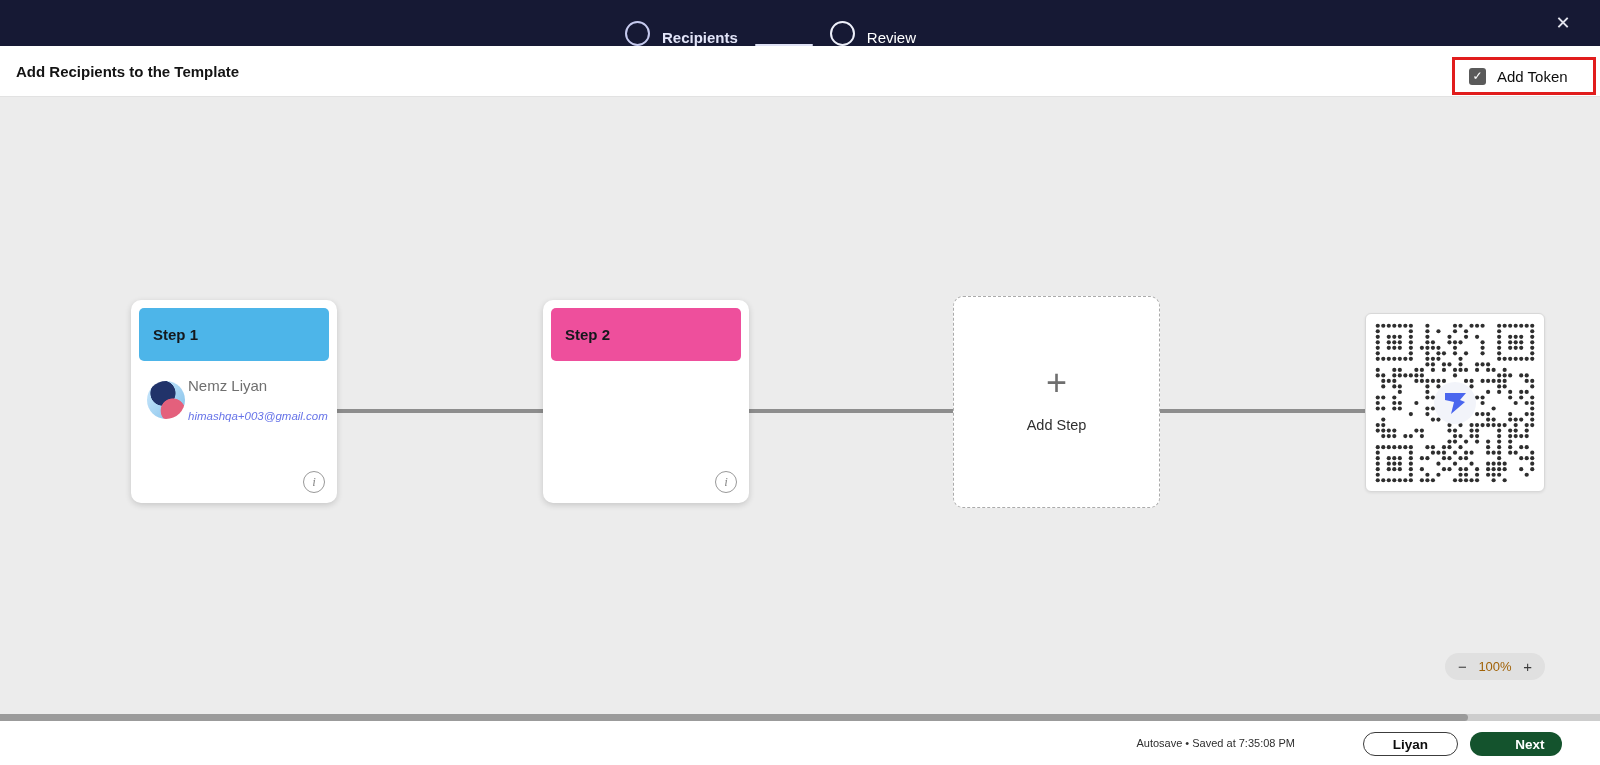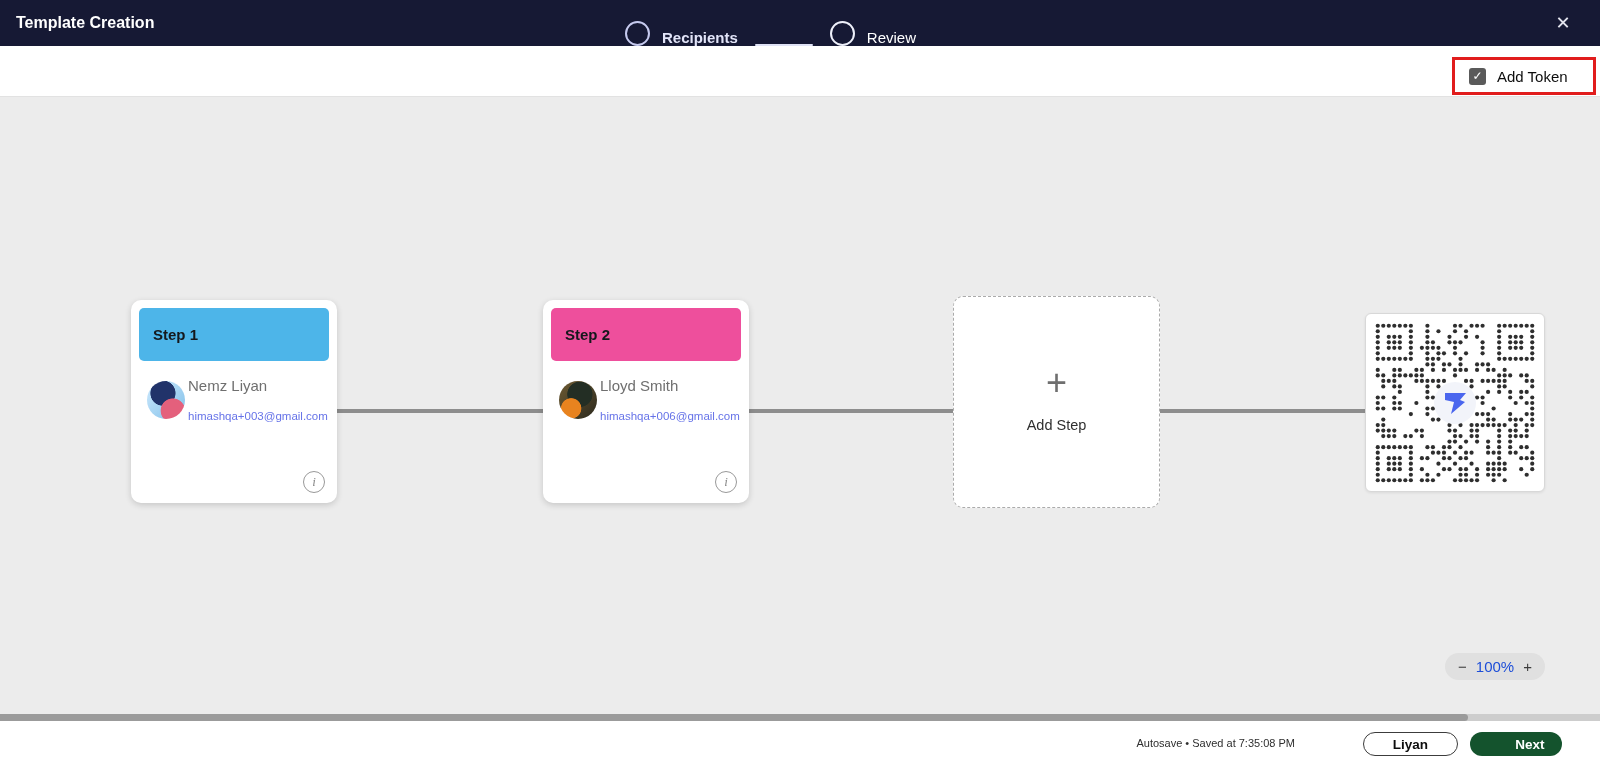--- a/index.html
+++ b/index.html
@@ -55,21 +55,21 @@
   .avatar { width:38px; height:38px; border-radius:50%; flex:0 0 auto; }
   .avatar.a1 { background:
     radial-gradient(circle at 68% 78%, #e4607c 0 30%, transparent 32%),
     radial-gradient(circle at 42% 32%, #21336a 0 36%, transparent 38%),
     linear-gradient(135deg,#cfeafe,#7fbfe8); }
   .avatar.a2 { background:
     radial-gradient(circle at 32% 72%, #e8831f 0 26%, transparent 28%),
     radial-gradient(circle at 55% 35%, #232e24 0 38%, transparent 40%),
     linear-gradient(135deg,#6d5a32,#2c2a1e); }
   .rec-name { font-size:15px; color:#6f6f6f; }
-  .rec-email { font-size:11.5px; color:#6673e8; margin-top:16px; }
+  .rec-email { font-size:11.5px; color:#6673e8; margin-top:16px;font-style:italic; }
   .info-icon { position:absolute; right:12px; bottom:10px; width:22px; height:22px;
     border:1.5px solid #999999; border-radius:50%; color:#8a8a8a;
     display:flex; align-items:center; justify-content:center;
     font-family:"Liberation Serif", serif; font-style:italic; font-size:13px; cursor:pointer; }
 
   .add-step-card { position:absolute; left:953px; top:199px; width:207px; height:212px;
     background:#ffffff; border:1.5px dashed #ababab; border-radius:10px;
     display:flex; flex-direction:column; align-items:center; justify-content:center;
     cursor:pointer; }
   .plus-glyph { font-size:36px; font-weight:100; color:#6f6f6f; line-height:1;
@@ -79,21 +79,21 @@
   .qr-card { position:absolute; left:1365px; top:216px; width:180px; height:179px;
     background:#ffffff; border:1px solid #d8d8d8; border-radius:6px;
     padding:9px; box-shadow:0 1px 3px rgba(0,0,0,0.08); }
   .qr-card svg { display:block; }
 
   .zoom-pill { position:absolute; left:1445px; top:556px; width:100px; height:27px;
     background:#e0e0e0; border-radius:14px;
     display:flex; align-items:center; justify-content:space-between;
     padding:0 13px; color:#3c3c3c; }
   .zoom-btn { font-size:15px; color:#3c3c3c; cursor:pointer; line-height:1; }
-  .zoom-level { font-size:15px; color:#1d4ed8; }
+  .zoom-level { font-size:13px; color:#a16207; }
 
   
   .hscroll { position:absolute; left:0; top:714px; width:1600px; height:7px;
     background:#cdcdcd; }
   .hscroll-thumb { position:absolute; left:0; top:0; width:1468px; height:7px;
     background:#9b9b9b; border-radius:0 4px 4px 0; cursor:pointer; }
 
   
   .footer { position:absolute; left:0; top:721px; width:1600px; height:44px;
     background:#ffffff; }
@@ -105,32 +105,32 @@
     font-size:13.5px; font-weight:700; color:#0d0d0d; cursor:pointer; }
   .next-btn { position:absolute; left:1470px; top:11px; width:92px; height:24px;
     background:#14532d; border:none; border-radius:13px;
     display:flex; align-items:center; justify-content:center;
     font-size:13.5px; font-weight:700; color:#ffffff; cursor:pointer;padding-left:28px; }
 </style>
 </head>
 <body>
 
 <div class="topbar">
-  <div class="topbar-title">Template Creation</div>
   <div class="stepper">
     <div class="step-circle"></div>
     <div class="step-label active">Recipients</div>
     <div class="step-line"></div>
     <div class="step-circle review"></div>
     <div class="step-label inactive">Review</div>
   </div>
   <div class="close-btn">✕</div>
 </div>
 
 <div class="subheader">
+  <div class="subheader-title">Add Recipients to the Template</div>
   <div class="add-token-box">
     <div class="checkbox">
       <span>✓</span>
     </div>
     <div class="add-token-label">Add Token</div>
   </div>
 </div>
 
 <div class="canvas">
   <div class="connector"></div>
@@ -142,27 +142,20 @@
       <div>
         <div class="rec-name">Nemz Liyan</div>
         <div class="rec-email">himashqa+003@gmail.com</div>
       </div>
     </div>
     <div class="info-icon">i</div>
   </div>
 
   <div class="step-card s2">
     <div class="step-header" style="background: rgb(238, 79, 156);">Step 2</div>
-    <div class="recipient-row">
-      <div class="avatar a2"></div>
-      <div>
-        <div class="rec-name">Lloyd Smith</div>
-        <div class="rec-email">himashqa+006@gmail.com</div>
-      </div>
-    </div>
     <div class="info-icon">i</div>
   </div>
 
   <div class="add-step-card">
     <div class="plus-glyph">+</div>
     <div class="add-step-label">Add Step</div>
   </div>
 
   <div class="qr-card">
     <svg width="160" height="160" viewBox="0 0 160 160">

